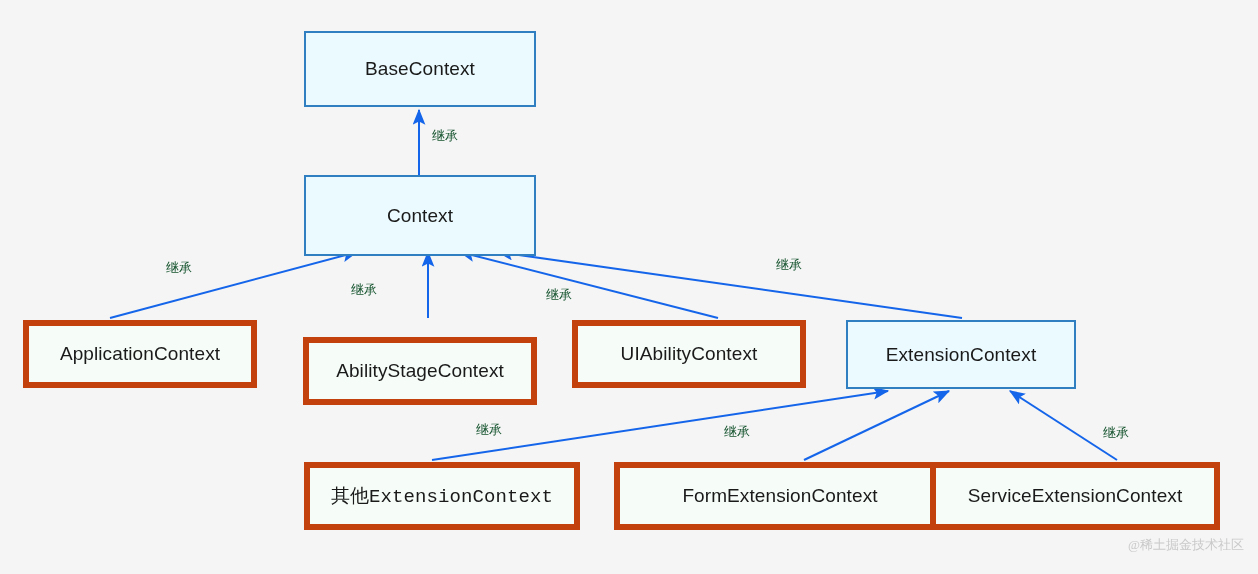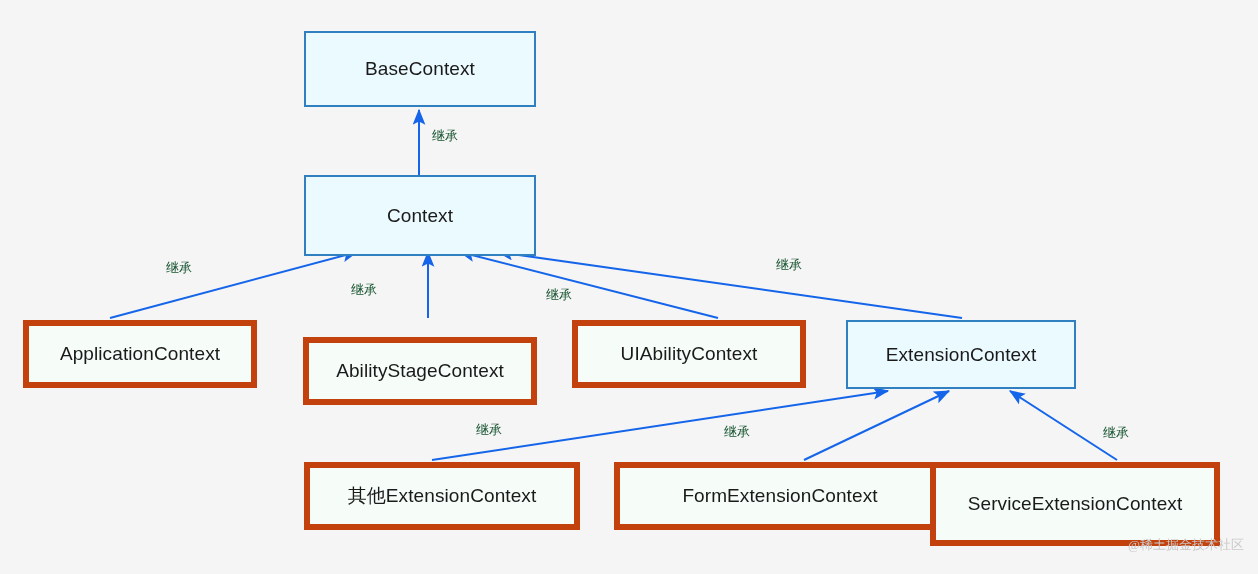--- a/index.html
+++ b/index.html
@@ -100,27 +100,27 @@
       </div>
       <div class="node teal" style="left: 303px; top: 320px; width: 234px; height: 68px; margin-top: 17px;">
         <span>AbilityStageContext</span>
       </div>
       <div class="node teal" style="left: 572px; top: 320px; width: 234px; height: 68px;">
         <span>UIAbilityContext</span>
       </div>
       <div class="node blue" style="left: 846px; top: 320px; width: 230px; height: 69px;">
         <span>ExtensionContext</span>
       </div>
-      <div class="node teal" style="left: 304px; top: 462px; width: 276px; height: 68px;">
+      <div class="node teal" style="left: 304px; top: 462px; width: 276px; height: 68px; font-family: Liberation Mono, monospace;">
         <span>其他ExtensionContext</span>
       </div>
       <div class="node teal" style="left: 614px; top: 462px; width: 332px; height: 68px;">
         <span>FormExtensionContext</span>
       </div>
-      <div class="node teal" style="left: 930px; top: 462px; width: 290px; height: 84px;">
+      <div class="node teal" style="left: 930px; top: 462px; width: 290px; height: 68px;">
         <span>ServiceExtensionContext</span>
       </div>
     </div>
   <div id="label-layer">
       <div class="edge-label" style="left: 432px; top: 127px;">继承</div>
       <div class="edge-label" style="left: 166px; top: 259px;">继承</div>
       <div class="edge-label" style="left: 351px; top: 281px;">继承</div>
       <div class="edge-label" style="left: 546px; top: 286px;">继承</div>
       <div class="edge-label" style="left: 776px; top: 256px;">继承</div>
       <div class="edge-label" style="left: 476px; top: 421px;">继承</div>

